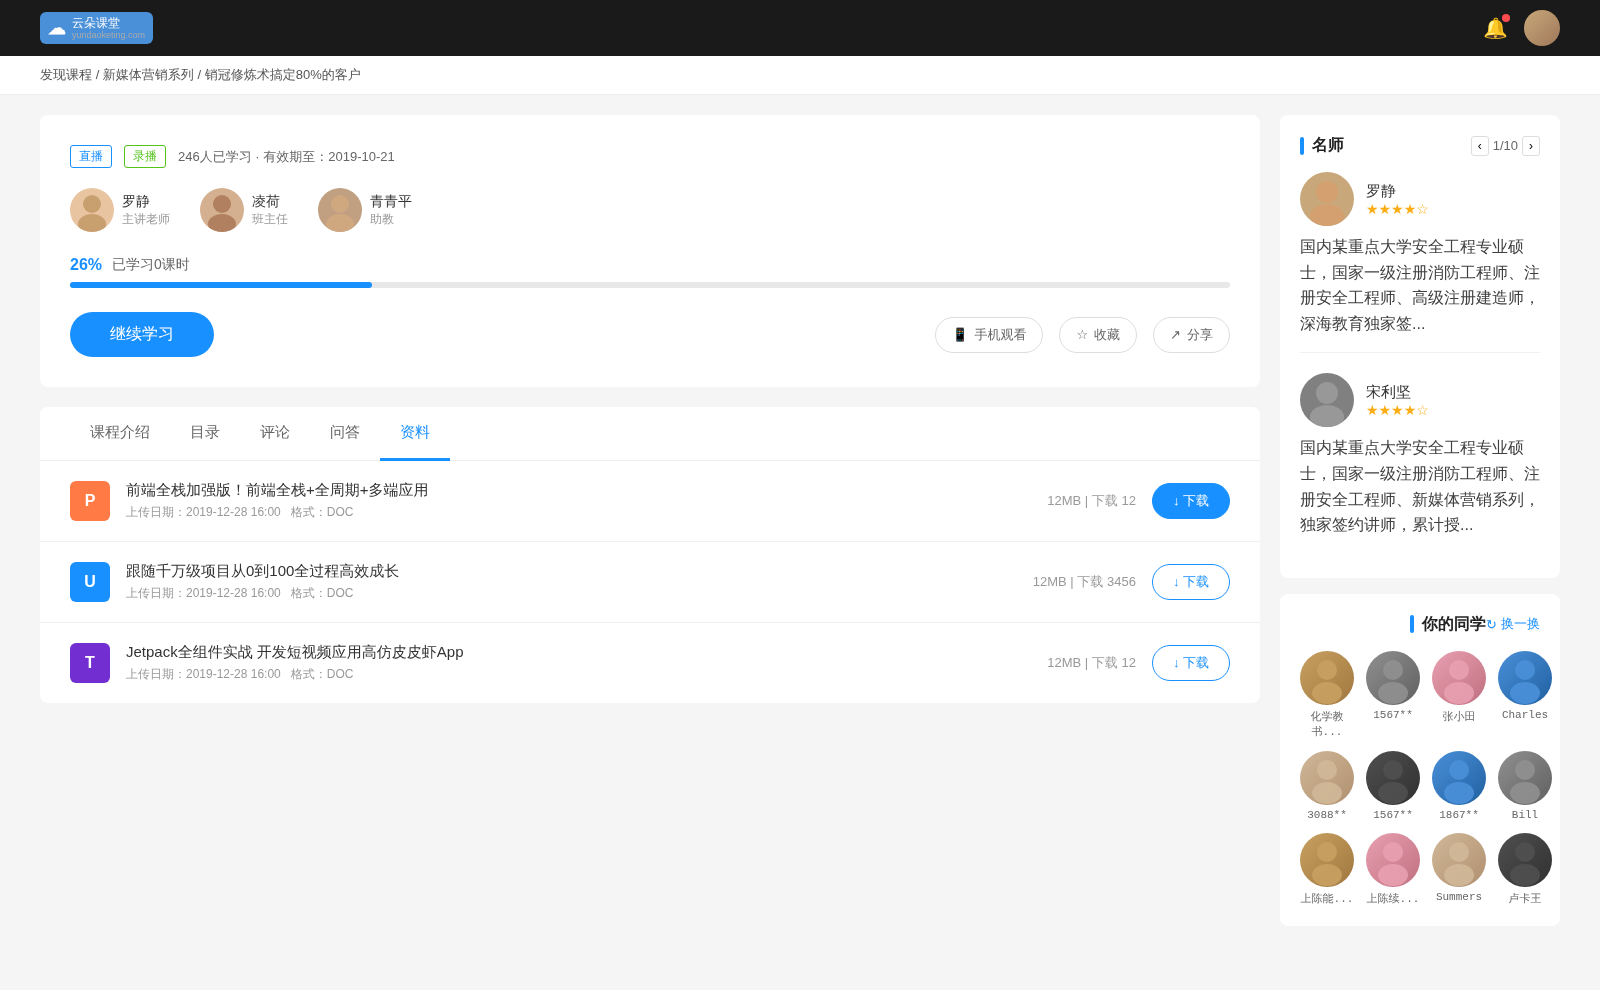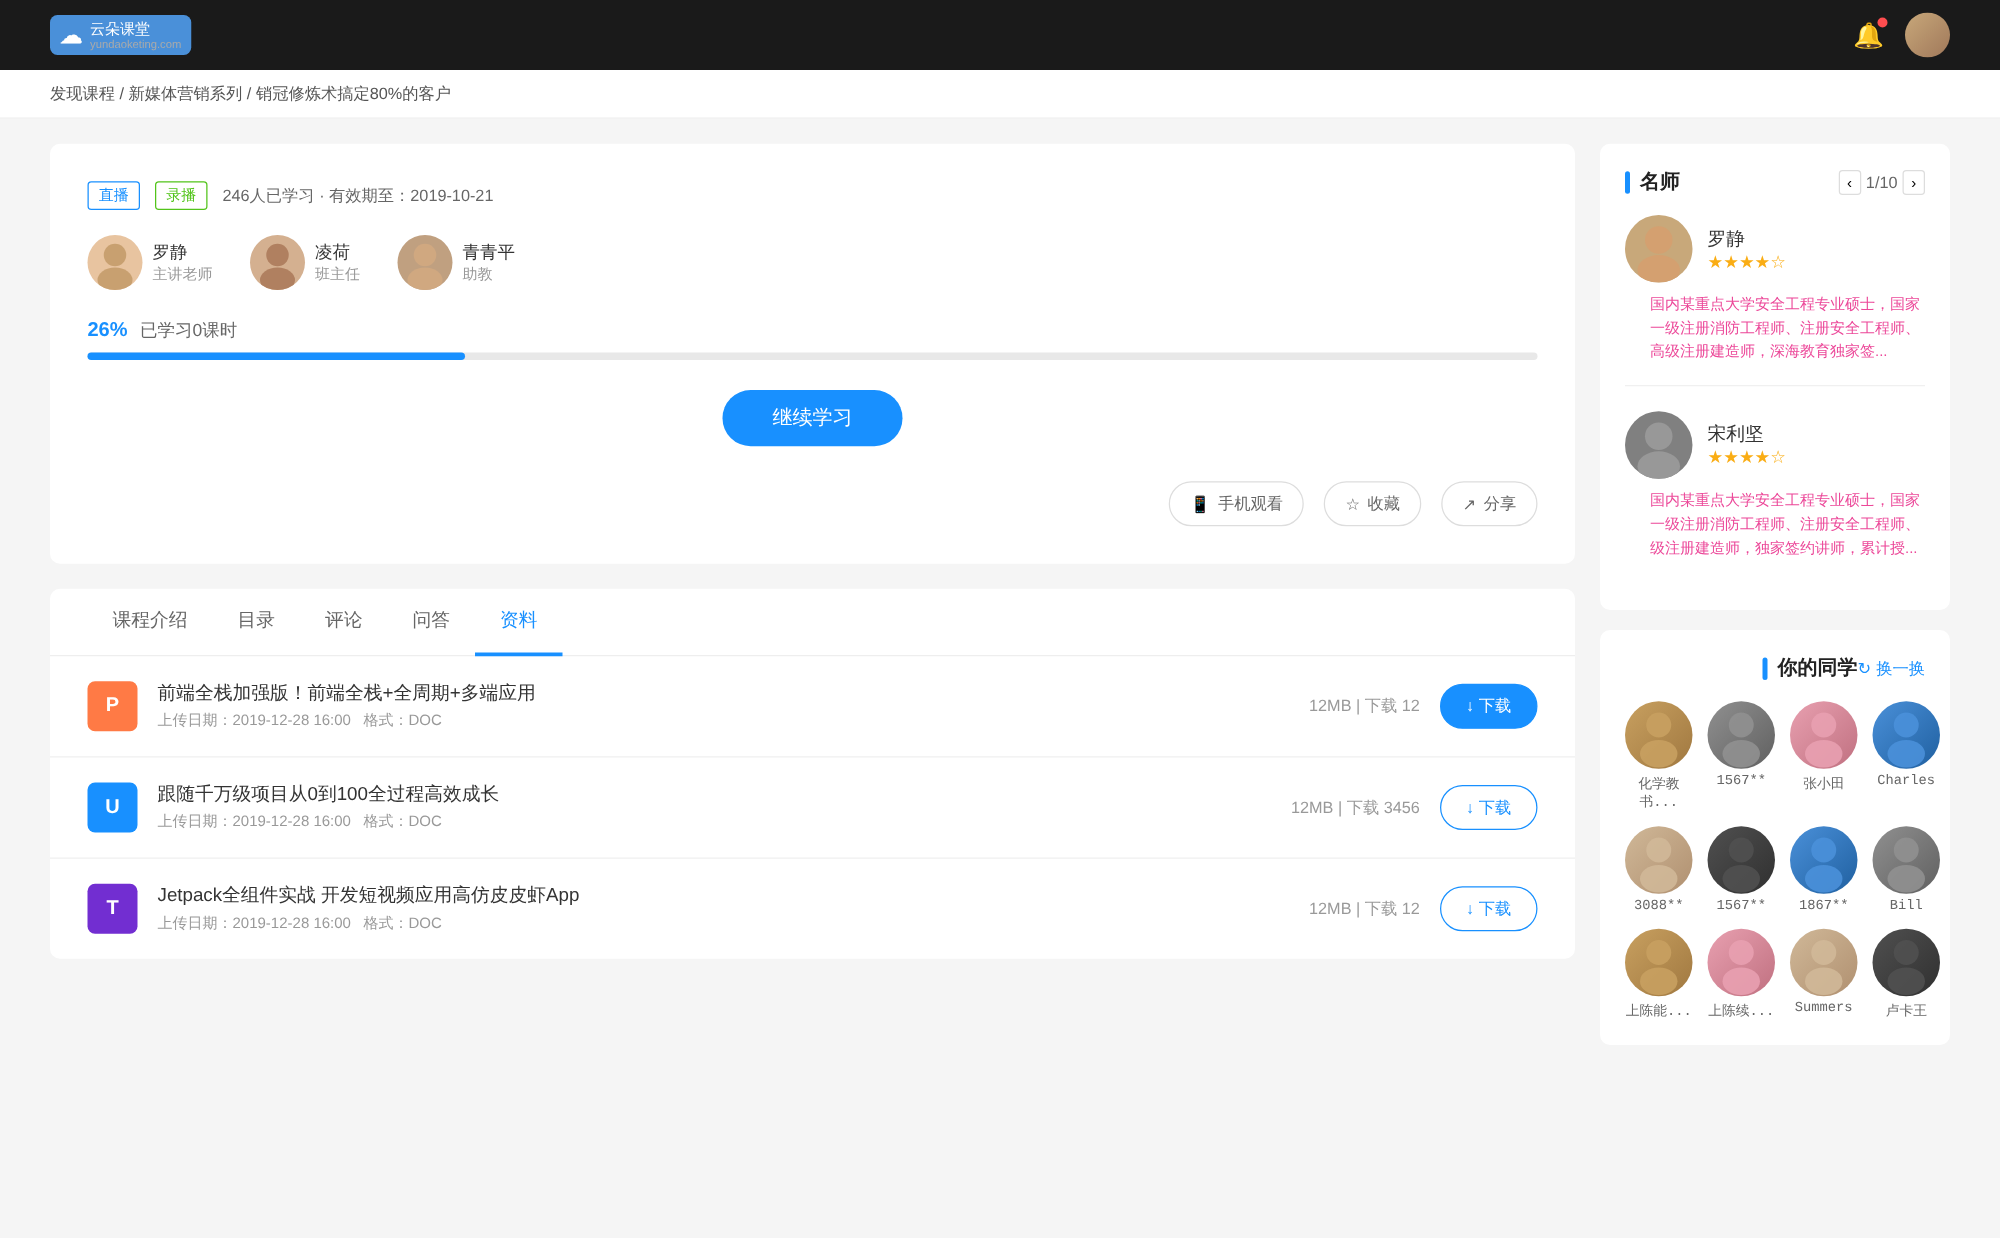--- a/index.html
+++ b/index.html
@@ -42,21 +42,21 @@
     .teacher-item { display: flex; align-items: center; gap: 8px; }
     .teacher-avatar { width: 44px; height: 44px; border-radius: 50%; overflow: hidden; }
     .teacher-info { display: flex; flex-direction: column; }
     .teacher-name { font-size: 14px; font-weight: 500; color: #333; }
     .teacher-role { font-size: 12px; color: #999; }
     .progress-section { margin-bottom: 24px; }
     .progress-label { display: flex; align-items: center; gap: 10px; margin-bottom: 8px; font-size: 14px; color: #666; }
     .progress-pct { font-size: 16px; font-weight: bold; color: #1890ff; }
     .progress-bar-bg { height: 6px; background: #e8e8e8; border-radius: 3px; width: 100%; }
     .progress-bar-fill { height: 6px; background: #1890ff; border-radius: 3px; }
-    .actions-row { display: flex; align-items: center; gap: 28px; flex-direction: column; }
+    .actions-row { display: flex; align-items: center; gap: 4px; }
     .btn-continue { background: #1890ff; color: white; border: none; border-radius: 24px; padding: 12px 40px; font-size: 16px; cursor: pointer; font-weight: 500; }
     .action-btns { display: flex; gap: 16px; margin-left: auto; }
     .action-btn { display: flex; align-items: center; gap: 6px; color: #666; cursor: pointer; border: 1px solid #ddd; border-radius: 20px; padding: 8px 16px; background: white; font-size: 13px; }
 
     
     .tabs-card { background: white; border-radius: 8px; padding: 0; margin-bottom: 0; overflow: hidden; }
     .tabs-header { display: flex; gap: 0; border-bottom: 1px solid #eee; padding: 0 30px; }
     .tab { padding: 16px 20px; font-size: 15px; color: #666; cursor: pointer; border-bottom: 3px solid transparent; margin-bottom: -1px; }
     .tab.active { color: #1890ff; border-bottom-color: #1890ff; font-weight: 500; }
     .tabs-content { padding: 0; }
@@ -82,21 +82,21 @@
     .pagination-nav { display: flex; align-items: center; gap: 4px; margin-left: auto; font-size: 13px; color: #666; }
     .pagination-nav button { background: none; border: 1px solid #ddd; border-radius: 3px; padding: 2px 6px; cursor: pointer; font-size: 12px; }
 
     
     .teacher-sidebar-item { margin-bottom: 20px; }
     .teacher-sidebar-header { display: flex; align-items: center; gap: 12px; margin-bottom: 8px; }
     .teacher-sidebar-avatar { width: 54px; height: 54px; border-radius: 50%; overflow: hidden; flex-shrink: 0; }
     .teacher-sidebar-info { display: flex; flex-direction: column; }
     .teacher-sidebar-name { font-size: 15px; font-weight: 500; color: #333; }
     .stars { color: #faad14; font-size: 14px; }
-    .teacher-sidebar-desc { font-size: 12px; color: #ec4899; line-height: 1.6; margin-left: 20px; }
+    .teacher-sidebar-desc { font-size: 16px; color: #404040; line-height: 1.6; }
     .divider { height: 1px; background: #f0f0f0; margin: 16px 0; }
 
     
     .classmates-header { display: flex; align-items: center; justify-content: flex-end; margin-bottom: 16px; }
     .classmates-section-title { font-size: 16px; font-weight: bold; color: #222; display: flex; align-items: center; gap: 8px; }
     .classmates-section-title::before { content: ''; display: inline-block; width: 4px; height: 18px; background: #1890ff; border-radius: 2px; }
     .refresh-btn { color: #1890ff; font-size: 13px; cursor: pointer; display: flex; align-items: center; gap: 4px; }
     .classmates-grid { display: grid; grid-template-columns: repeat(4, 1fr); gap: 12px; }
     .classmate-item { display: flex; flex-direction: column; align-items: center; gap: 4px; font-family: Liberation Mono, monospace; }
     .classmate-avatar { width: 54px; height: 54px; border-radius: 50%; overflow: hidden; }
@@ -292,21 +292,21 @@
         <svg width="54" height="54" viewBox="0 0 54 54">
           <circle cx="27" cy="20" r="11" fill="#989898"></circle>
           <ellipse cx="27" cy="44" rx="17" ry="12" fill="#989898"></ellipse>
         </svg>
       </div>
       <div class="teacher-sidebar-info">
         <span class="teacher-sidebar-name">宋利坚</span>
         <span class="stars">★★★★☆</span>
       </div>
     </div>
-    <div class="teacher-sidebar-desc">国内某重点大学安全工程专业硕士，国家一级注册消防工程师、注册安全工程师、级注册建造师，独家签约讲师，累计授...</div>
+    <div class="teacher-sidebar-desc">国内某重点大学安全工程专业硕士，国家一级注册消防工程师、注册安全工程师、新媒体营销系列，独家签约讲师，累计授...</div>
 
   </div>
         </div>
     </div>
 
     <div class="sidebar-card">
       <div class="classmates-header">
         <div class="classmates-section-title">
           <span>你的同学</span>
         </div>

